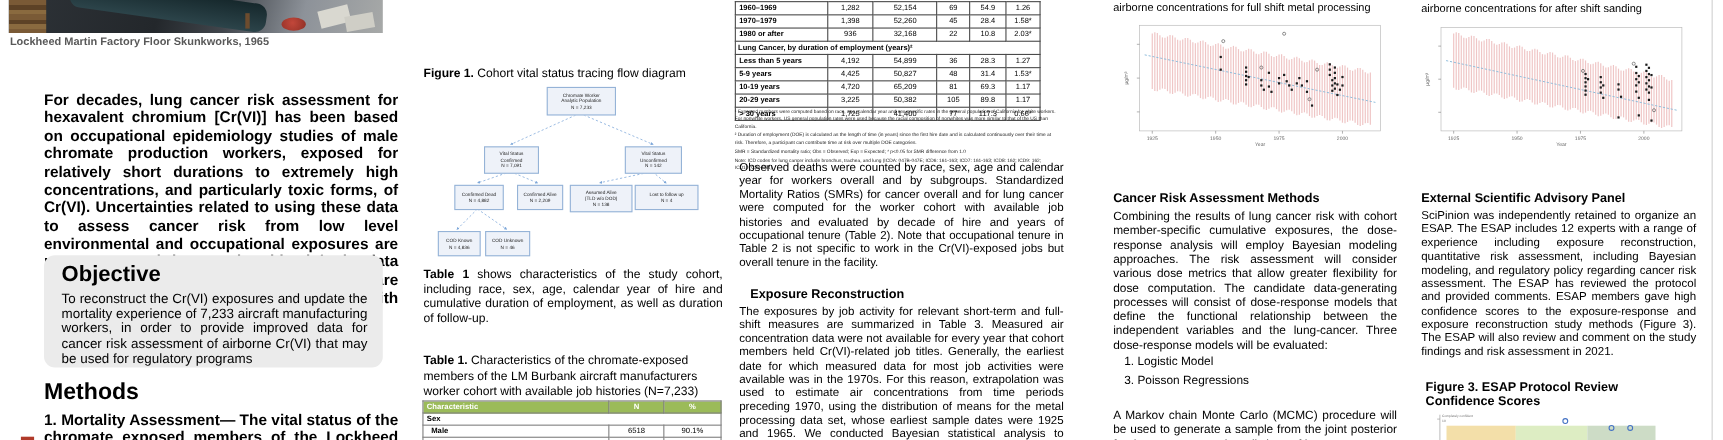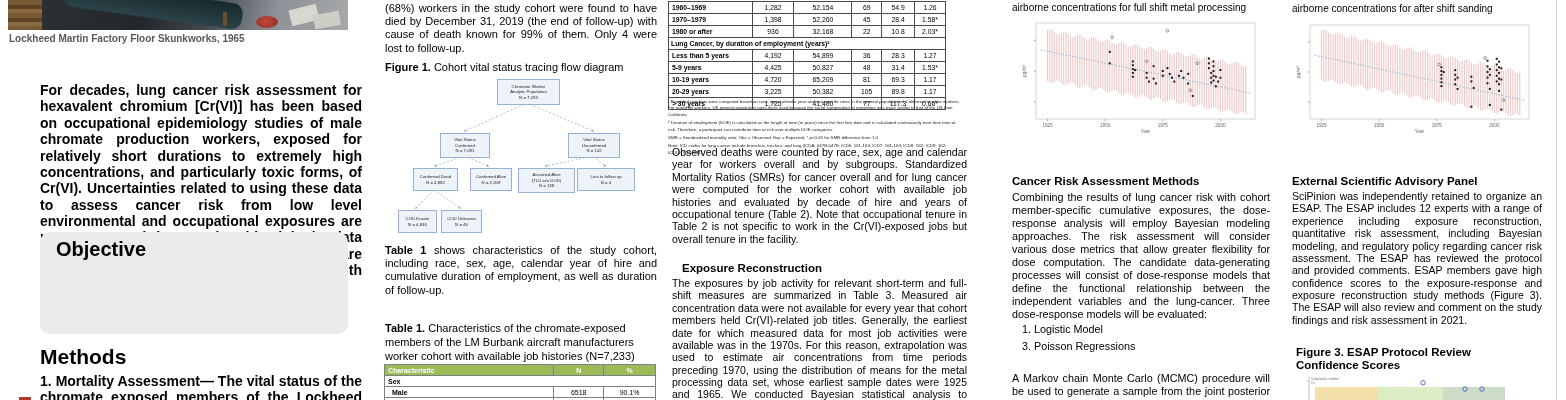--- a/index.html
+++ b/index.html
@@ -42,29 +42,29 @@
     <div class="abs" style="left:282px;top:7px;width:28px;height:16px;background:#d9d8d0;transform:rotate(-14deg);"></div>
     <div class="abs" style="left:306px;top:13px;width:26px;height:14px;background:#cfcec6;transform:rotate(-10deg);"></div>
     <div class="abs" style="left:215px;top:12px;width:4px;height:14px;background:#6d4c2e;"></div>
   </div>
   <div class="abs" style="left:9px;top:33px;font-size:10px;font-weight:bold;color:#595959;">Lockheed Martin Factory Floor Skunkworks, 1965</div>
 
   <div class="abs body-txt just" style="left:40px;top:82px;width:322px;">For decades, lung cancer risk assessment for hexavalent chromium [Cr(VI)] has been based on occupational epidemiology studies of male chromate production workers, exposed for relatively short durations to extremely high concentrations, and particularly toxic forms, of Cr(VI). Uncertainties related to using these data to assess cancer risk from low level environmental and occupational exposures are numerous, and improved epidemiologic data and robust risk assessment methods are needed to better quantify risk associated with chronic exposures at low concentrations.</div>
 
   <div class="abs obj-box" style="left:40px;top:232px;width:308px;height:102px;">
     <div class="abs" style="left:16px;top:6px;font-size:20px;font-weight:bold;">Objective</div>
+    <div class="abs" style="left:16px;top:33px;width:278px;font-size:12.2px;line-height:1.12;text-align:justify;">To reconstruct the Cr(VI) exposures and update the mortality experience of 7,233 aircraft manufacturing workers, in order to provide improved  data for cancer risk assessment of airborne Cr(VI) that may be used for regulatory programs</div>
   </div>
 
   <div class="abs h1" style="left:40px;top:345px;">Methods</div>
   <div class="abs body-txt just" style="left:40px;top:373px;width:322px;">
     <b>1. Mortality Assessment</b><span>— The vital status of the chromate exposed members of the Lockheed Martin (LM) aircraft manufacturing</span>
   </div>
   <div class="abs" style="left:19px;top:397px;width:12px;height:3px;background:#b03a2a;"></div>
 
-  <div class="abs just" style="left:385px;top:2px;width:272px;font-size:11px;line-height:1.2;">(68%) workers in the study cohort were found to have died by December 31, 2019 (the end of follow-up) with cause of death known for 99% of them. Only 4 were lost to follow-up.</div>
 
   <div class="abs" style="left:385px;top:61px;font-size:11px;">
     <b>Figure 1.</b><span> Cohort vital status tracing flow diagram</span>
   </div>
 
   <div class="abs" style="left:385px;top:75px;width:275px;height:165px;">
     <svg class="abs" style="left:0;top:0;" width="275" height="165">
       <defs>
         <marker id="ah" markerWidth="4" markerHeight="4" refX="2" refY="2" orient="auto">
           <path d="M0,0 L4,2 L0,4 z" fill="#7da7d9"></path>

